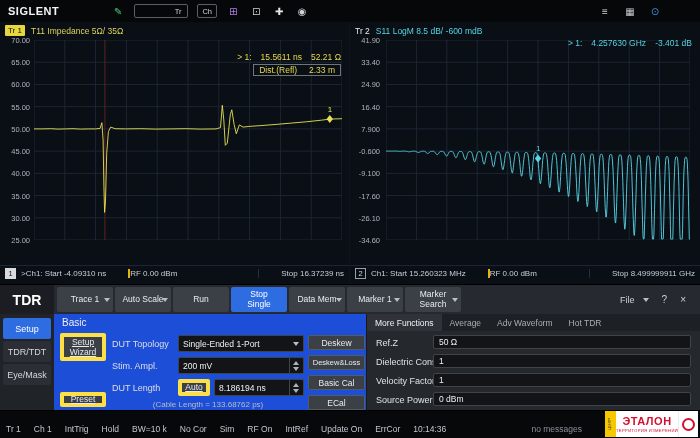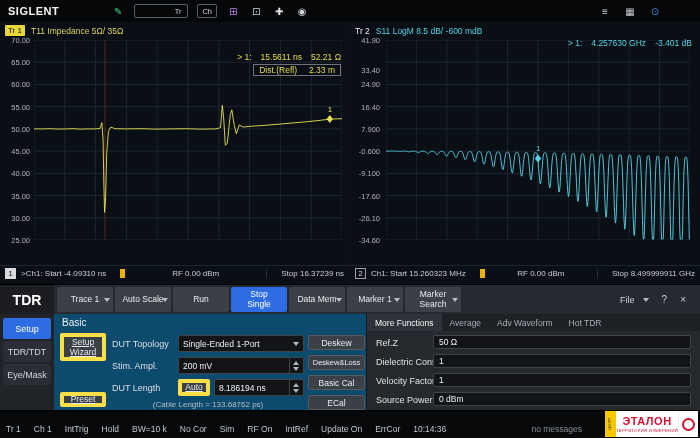--- a/index.html
+++ b/index.html
@@ -30,39 +30,39 @@
   .ylab{position:absolute;right:2px;width:100%;text-align:right;font-size:7.5px;color:#aeb4bd;}
   .plot{position:absolute;top:18px;background:#0a0e15;display:block;}
   #svg-left{left:34px;} #svg-right{left:36px;}
   svg text{font-family:"Liberation Sans","DejaVu Sans",sans-serif;}
   .chart-footer{position:absolute;left:0;right:0;top:243px;height:15px;display:flex;align-items:center;
                 font-size:8px;color:#c9ced6;border-top:1px solid #1c2534;padding:0 5px;}
   .corner-tab{width:11px;height:11px;border:1px solid #9aa0a8;display:flex;align-items:center;justify-content:center;
               font-size:7.5px;margin-right:5px;color:#d5dae0;box-sizing:border-box;}
   .corner-tab.active{background:#d8dadd;color:#111;border-color:#d8dadd;}
   .f-start,.f-stop{white-space:nowrap;}
-  .f-rf{flex:1;text-align:center;border-left:5px solid #eab308;border-right:1px solid #242e3e;margin:0 14px;}
+  .f-rf{flex:1;border-left:2px solid #eab308;border-right:1px solid #242e3e;margin:0 22px;}
   
   .ribbon{position:absolute;top:284px;left:0;width:700px;height:30px;background:#26292f;display:flex;align-items:center;
           border-top:1px solid #000;box-sizing:border-box;}
   .mode-label{width:54px;height:100%;display:flex;align-items:center;justify-content:center;color:#fff;
               font-size:14px;font-weight:bold;background:#1b1d22;}
   .rbtns{display:flex;gap:2px;margin-left:3px;}
   .rbtn{position:relative;width:56px;height:25px;background:#3b4046;border-radius:2px;color:#e9ebee;font-size:8.5px;
         display:flex;align-items:center;justify-content:center;text-align:center;line-height:1.15;}
   .rbtn .rbtn-label{width:42px;}
   .rbtn .caret{position:absolute;right:3px;top:11px;}
   .rbtn.active{background:#2e6ce2;color:#fff;}
   .caret{width:0;height:0;border-left:3px solid transparent;border-right:3px solid transparent;
          border-top:4px solid #b9bec6;display:inline-block;}
   .ribbon-right{margin-left:auto;display:flex;align-items:center;gap:13px;margin-right:14px;color:#cdd1d7;font-size:9px;}
   .file-btn{display:flex;align-items:center;gap:8px;}
   .icon-btn{font-size:10px;}
   
-  .panel{position:absolute;top:314px;left:0;width:564px;height:96px;background:#0c4a6e;padding-left:43px;}
+  .panel{position:absolute;top:314px;left:0;width:564px;height:96px;background:#1d4ed8;padding-left:43px;}
   .sidebar{position:absolute;left:0;top:0;width:54px;height:96px;background:#202328;padding-top:2px;box-sizing:border-box;}
   .side-item{margin:2px 3px;height:21px;border-radius:2px;display:flex;align-items:center;justify-content:center;
              font-size:9px;color:#d3d6da;background:#2b2e34;}
   .side-item.active{background:#2e6ce2;color:#fff;}
   .basic-area{position:absolute;left:54px;top:0;width:312px;height:96px;}
   .basic-title{position:absolute;left:8px;top:3px;font-size:10px;color:#eef0f3;}
   .lbl{position:absolute;font-size:9px;color:#dcdfe4;white-space:nowrap;}
   .btn{position:absolute;background:#3b4046;border:4px solid #fde047;border-radius:2px;color:#e9ebee;font-size:8.5px;
        display:flex;align-items:center;justify-content:center;text-align:center;line-height:1.2;box-sizing:border-box;text-decoration:underline;}
   .setup-wizard{left:6px;top:19px;width:46px;height:28px;padding:0 4px;}
@@ -201,21 +201,21 @@
       </div>
       <div class="marker-readout">
         <div class="mr-line">
           <span>&gt; 1:</span>
           <span>4.257630 GHz</span>
           <span>-3.401 dB</span>
         </div>
       </div>
       <div class="ylabels" id="ylab-right">
           <span class="ylab" style="top: -4px;">41.90</span>
-          <span class="ylab" style="top: 18.2222px; margin-top: 8px;">33.40</span>
+          <span class="ylab" style="top: 18.2222px;">33.40</span>
           <span class="ylab" style="top: 40.4444px;">24.90</span>
           <span class="ylab" style="top: 62.6667px;">16.40</span>
           <span class="ylab" style="top: 84.8889px;">7.900</span>
           <span class="ylab" style="top: 107.111px;">-0.600</span>
           <span class="ylab" style="top: 129.333px;">-9.100</span>
           <span class="ylab" style="top: 151.556px;">-17.60</span>
           <span class="ylab" style="top: 173.778px;">-26.10</span>
           <span class="ylab" style="top: 196px;">-34.60</span>
         </div>
       <svg id="svg-right" class="plot" width="304" height="200">

